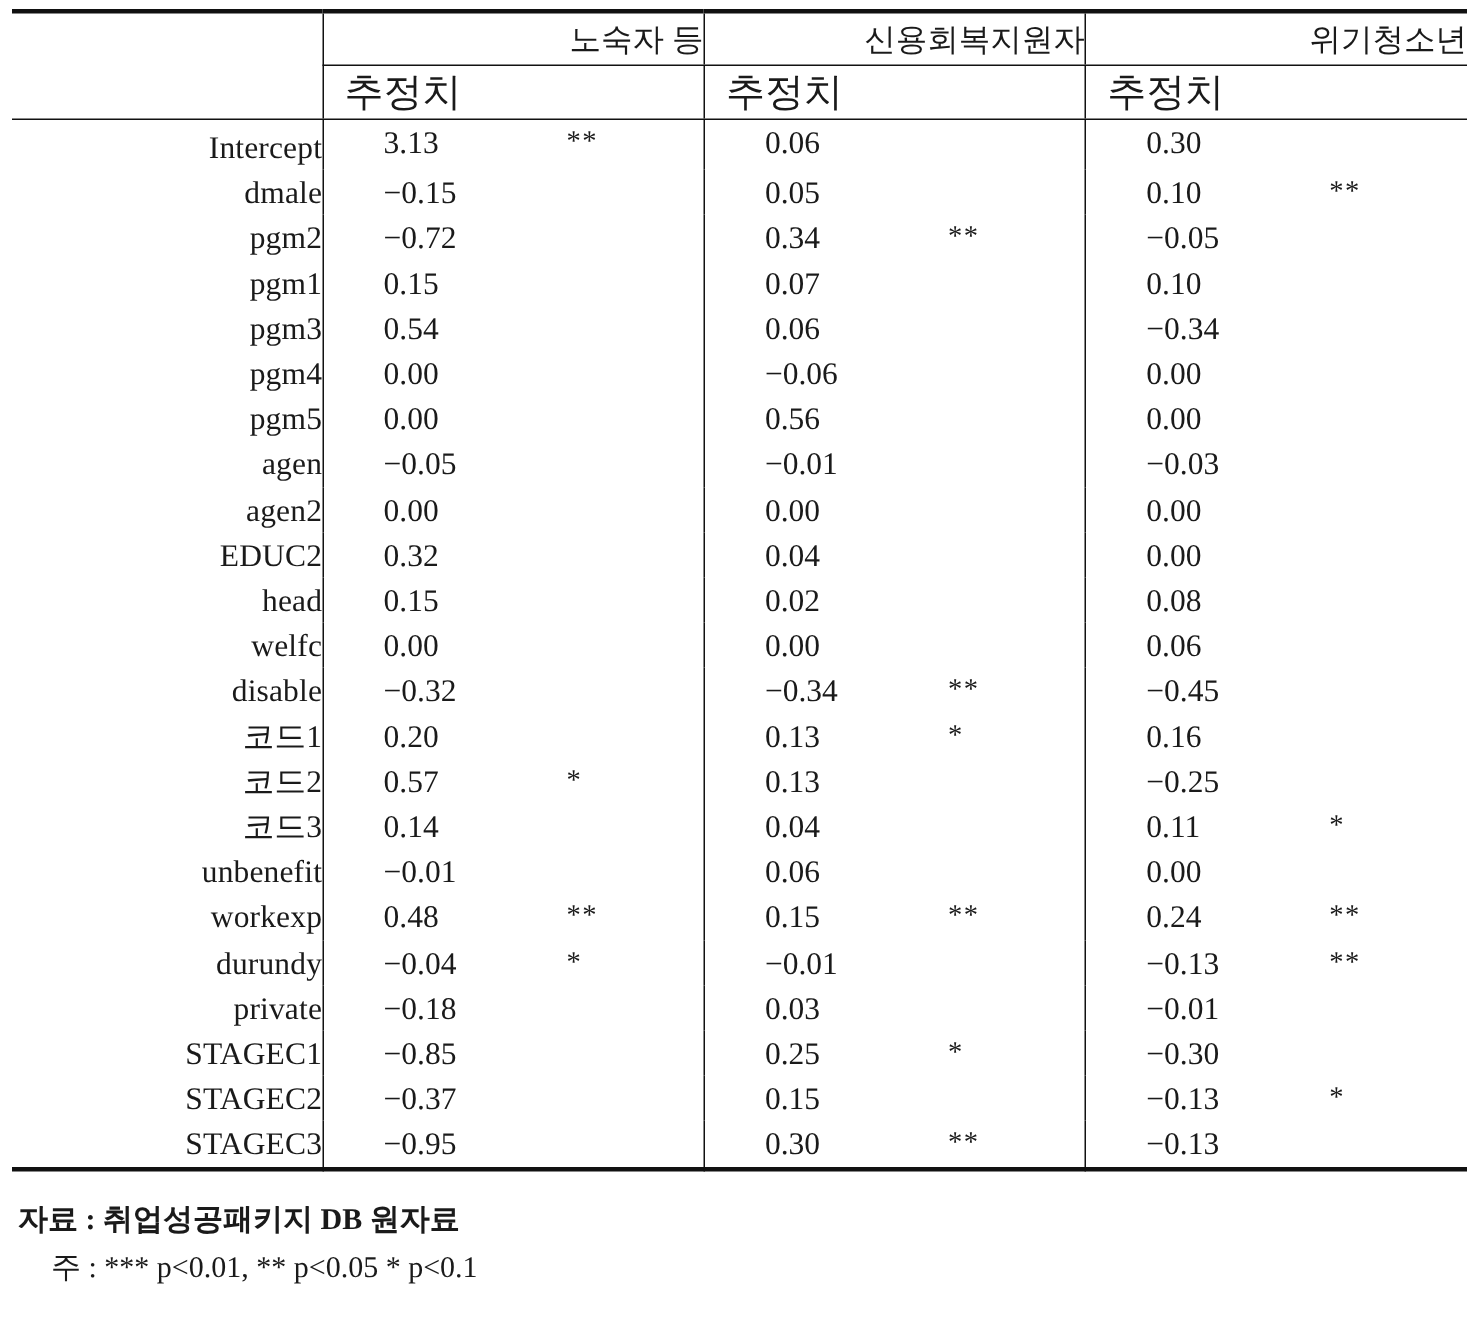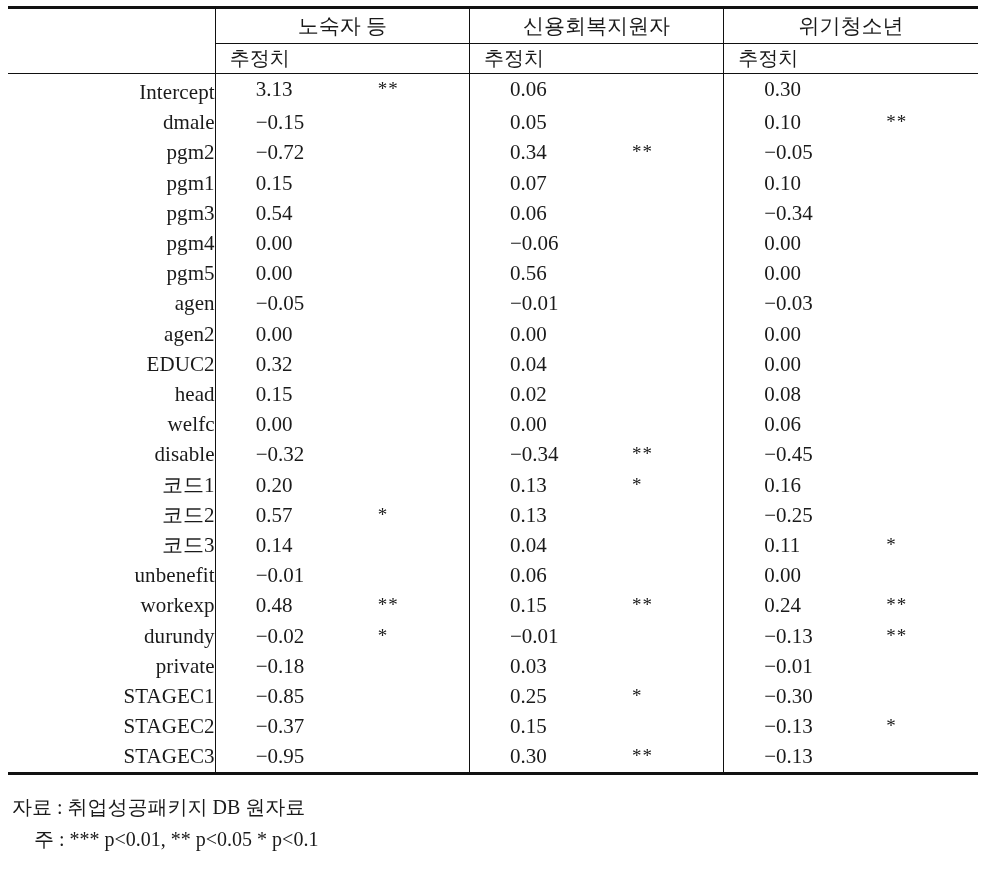--- a/index.html
+++ b/index.html
@@ -51,29 +51,29 @@
   th, td {
     padding: 0;
     vertical-align: middle;
     font-weight: normal;
   }
 
   
   tr.hdr-grp th {
     height: 34px;
     font-size: 21px;
-    text-align: center;
+    text-align: right;
     border-bottom: 1px solid #111;
   }
   tr.hdr-grp th.blank {
     border-bottom: none;
   }
   tr.hdr-sub th {
     height: 29px;
-    font-size: 20px;
+    font-size: 26px;
     text-align: left;
     padding-left: 14px;
     border-bottom: 1px solid #111;
   }
   tr.hdr-sub th.blank {
     border-bottom: 1px solid #111;
     padding-left: 0;
   }
 
   
@@ -114,21 +114,21 @@
   tr.first-data td { padding-top: 3px; }
 
   
   .notes {
     margin-top: 16px;
     padding-left: 4px;
     font-size: 20px;
     line-height: 1.62;
   }
   .notes .note-line { white-space: nowrap; }
-  .notes .note-source { padding-left: 0px; }
+  .notes .note-source { padding-left: 0px; font-weight: bold; }
   .notes .note-sig { padding-left: 22px; }
 </style>
 </head>
 <body>
 
 <div id="page">
 
   <table class="stat">
     <colgroup>
       <col class="c-var">
@@ -442,21 +442,21 @@
           </td>
         <td class="val-cell vsep">
             <span class="num">0.24</span>
             <span class="sig">**</span>
           </td>
       </tr>
 
       <tr class="datarow">
         <td class="var-cell">durundy</td>
         <td class="val-cell vsep">
-            <span class="num">−0.02</span>
+            <span class="num">−0.04</span>
             <span class="sig">*</span>
           </td>
         <td class="val-cell vsep">
             <span class="num">−0.01</span>
             <span class="sig"></span>
           </td>
         <td class="val-cell vsep">
             <span class="num">−0.13</span>
             <span class="sig">**</span>
           </td>

